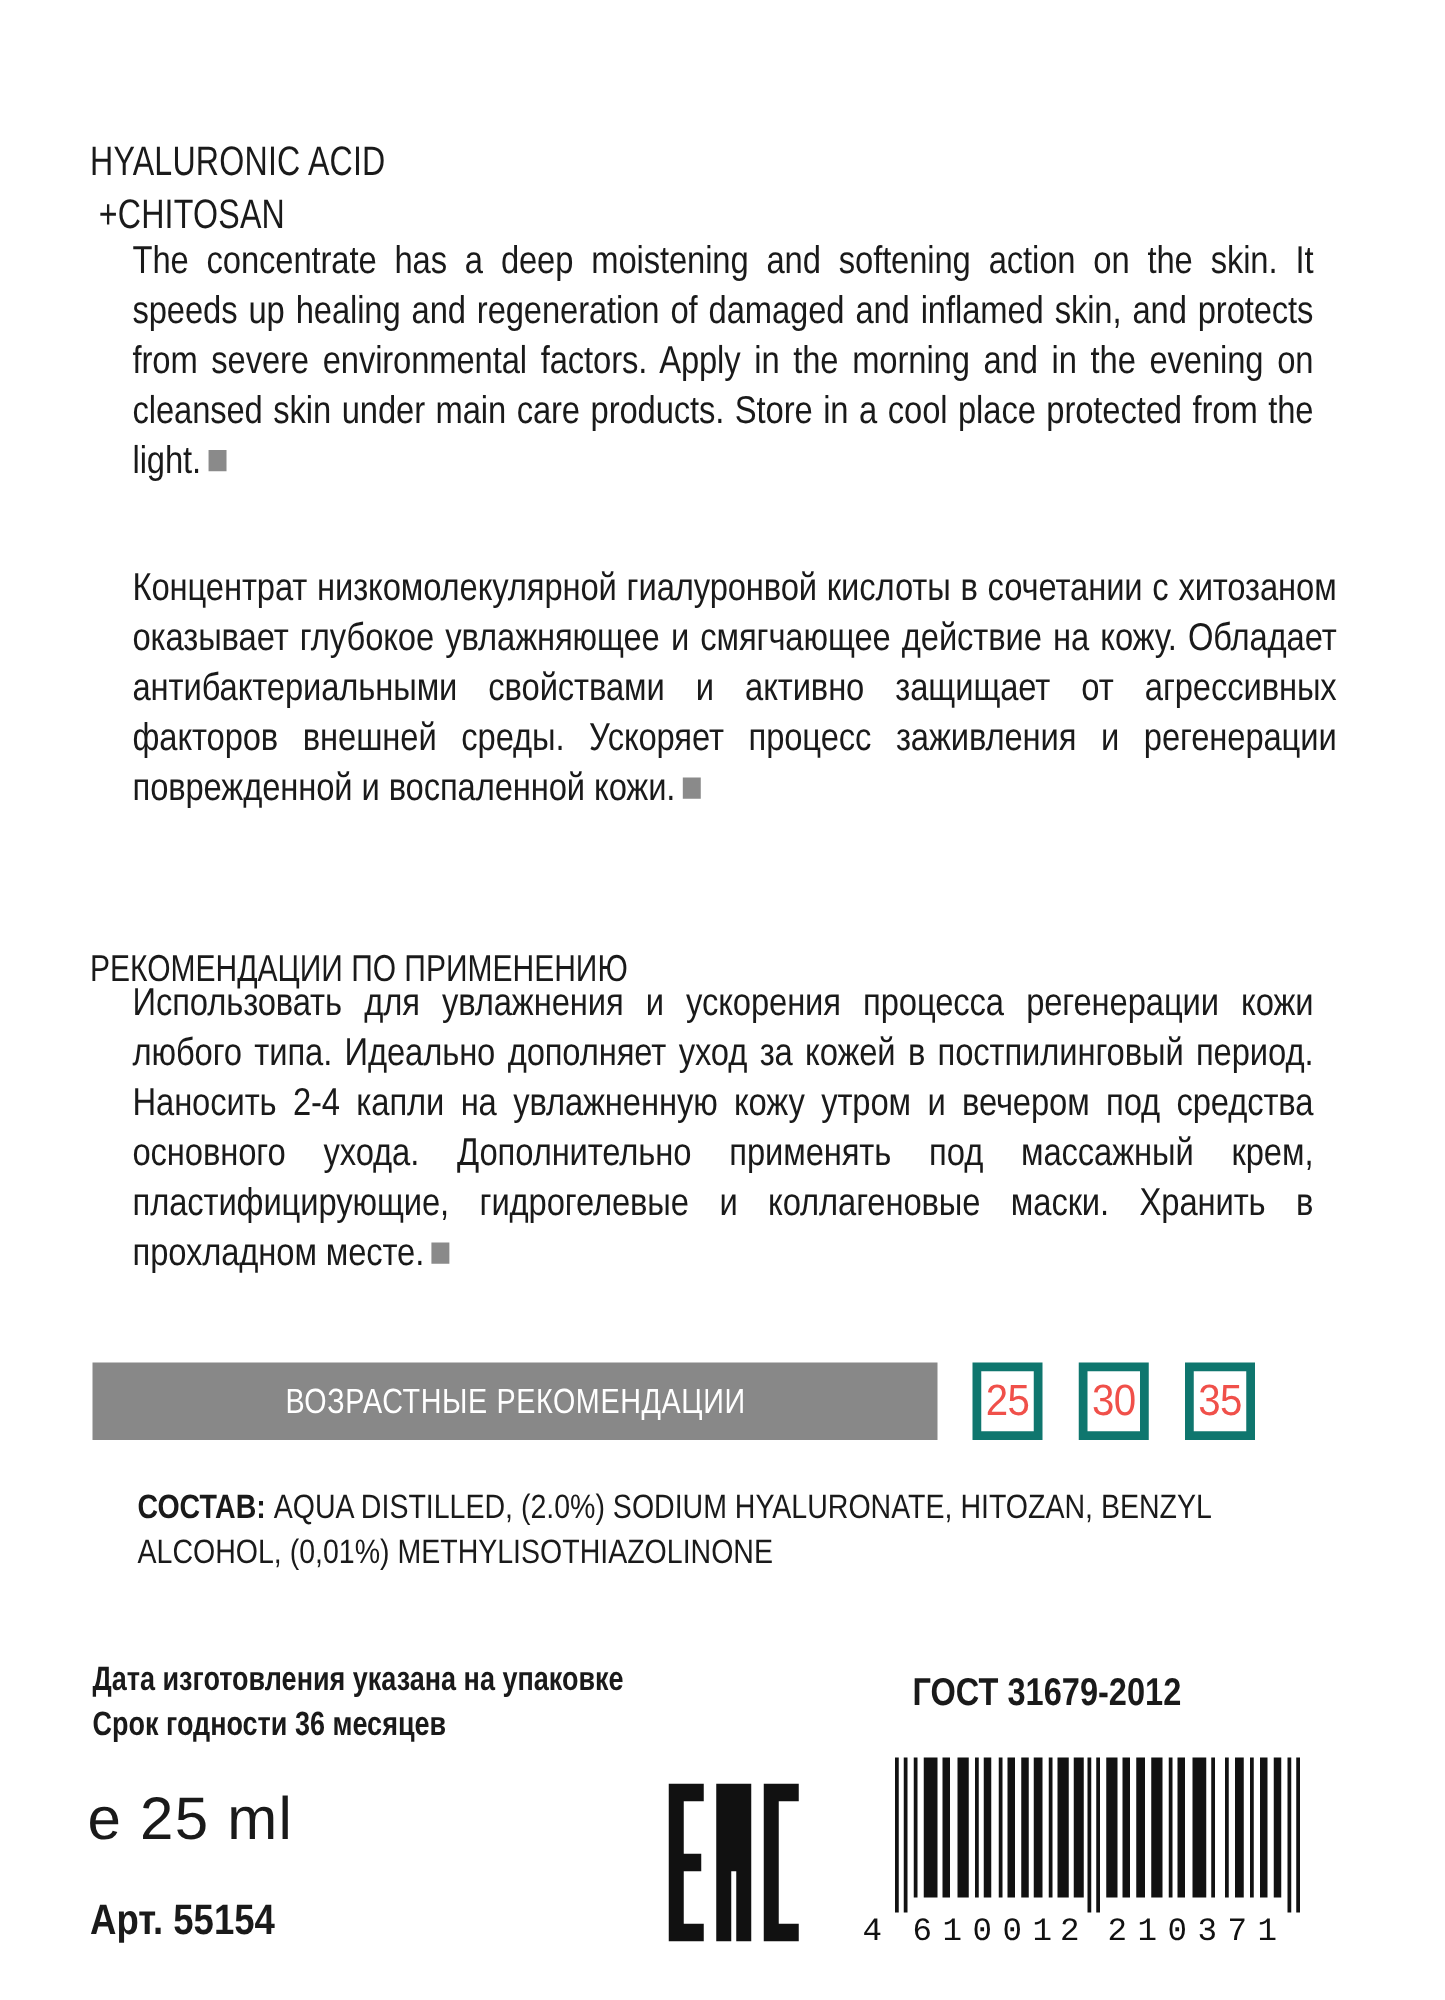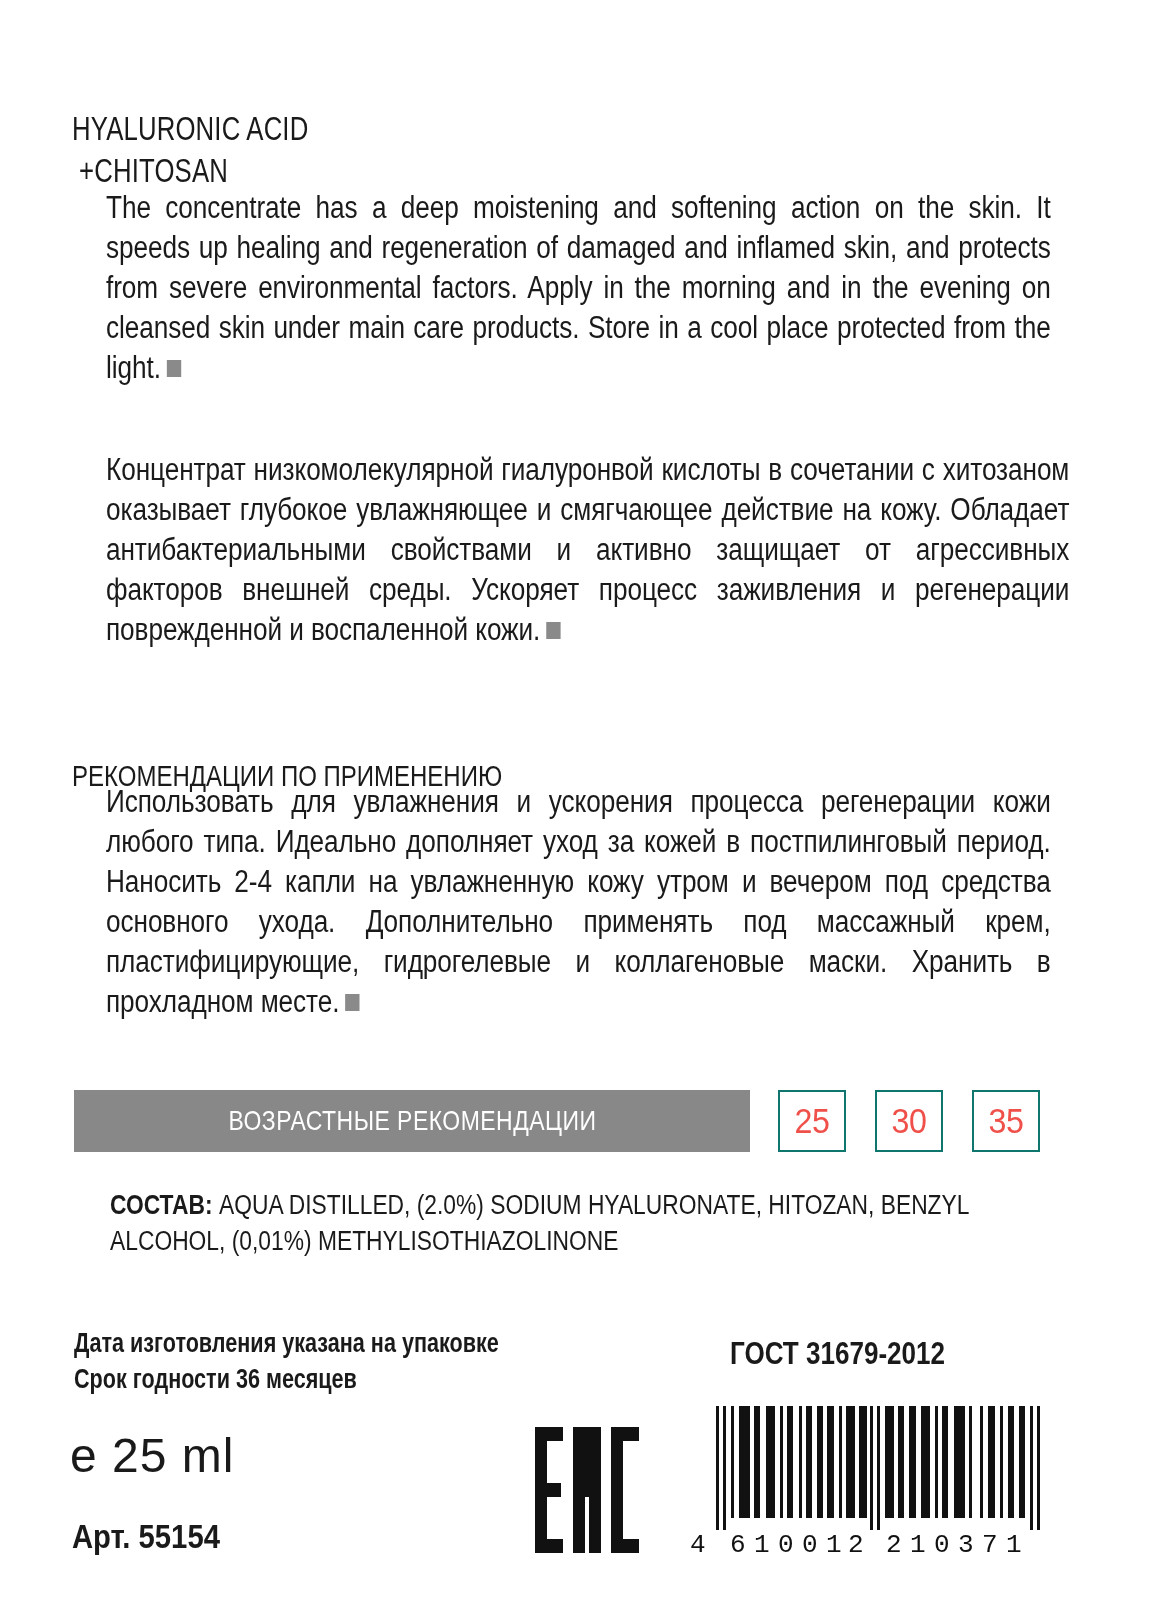--- a/index.html
+++ b/index.html
@@ -120,22 +120,22 @@
     transform: scaleX(0.82);
     white-space: nowrap;
   }
   .age-boxes {
     display: flex;
     align-items: stretch;
     margin-left: 28px;
     gap: 29px;
   }
   .age-box {
-    width: 68px;
-    border: 2px solid #0f766e;
+    width: 56px;
+    border: 7px solid #0f766e;
     display: flex;
     align-items: center;
     justify-content: center;
     background: #ffffff;
     box-sizing: border-box;
   }
   .age-box span {
     color: #f0504a;
     font-size: 35px;
     font-weight: 400;

